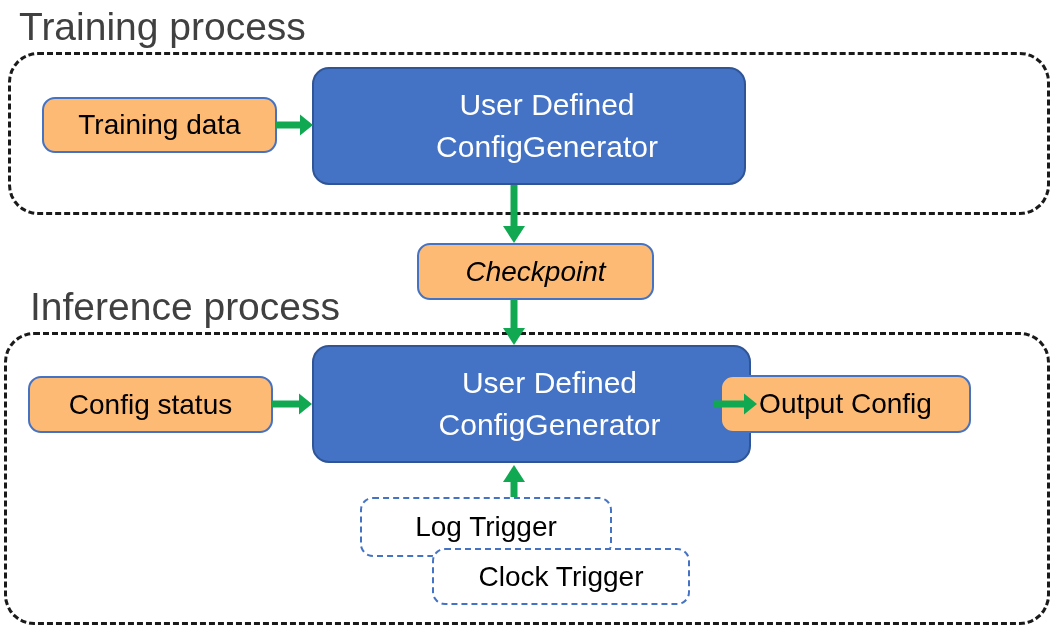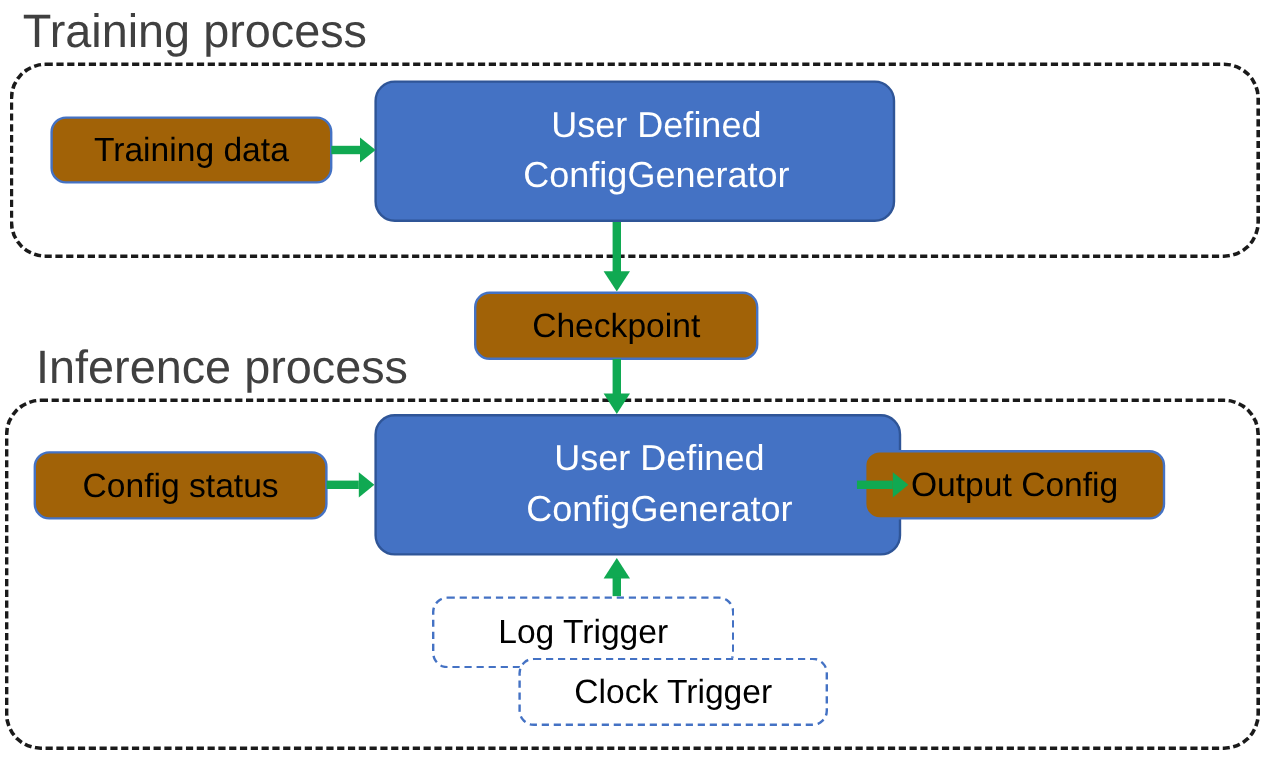--- a/index.html
+++ b/index.html
@@ -18,21 +18,21 @@
     white-space:nowrap;
   }
   .dashed-container{
     position:absolute;
     border:3px dashed #1a1a1a;
     border-radius:30px;
     background:transparent;
   }
   .white-box{
     position:absolute;
-    background:#a16207;
+    background:#fdba74;
     border:2px solid #4472C4;
     border-radius:13px;
     display:flex;align-items:center;justify-content:center;
     font-size:28px;
     color:#000;
     z-index:3;
   }
   .blue-box{
     position:absolute;
     background:#4472C4;
@@ -81,21 +81,21 @@
     <div>ConfigGenerator</div>
   </div>
 
   <div class="arrow" style="left:502px;top:185px;">
     <svg width="24" height="58" viewBox="0 0 24 58">
       <rect x="8.5" y="0" width="7" height="42" fill="#10A952"></rect>
       <polygon points="1,41 23,41 12,58" fill="#10A952"></polygon>
     </svg>
   </div>
 
-  <div class="white-box" style="left:395px;top:243px;width:233px;height:53px;">Checkpoint</div>
+  <div class="white-box" style="left:417px;top:243px;width:233px;height:53px;font-style:italic;">Checkpoint</div>
 
   <div class="arrow" style="left:502px;top:299px;">
     <svg width="24" height="46" viewBox="0 0 24 46">
       <rect x="8.5" y="0" width="7" height="30" fill="#10A952"></rect>
       <polygon points="1,29 23,29 12,46" fill="#10A952"></polygon>
     </svg>
   </div>
 
   <div class="sect-title" style="left:30px;top:285px;">Inference process</div>
 

